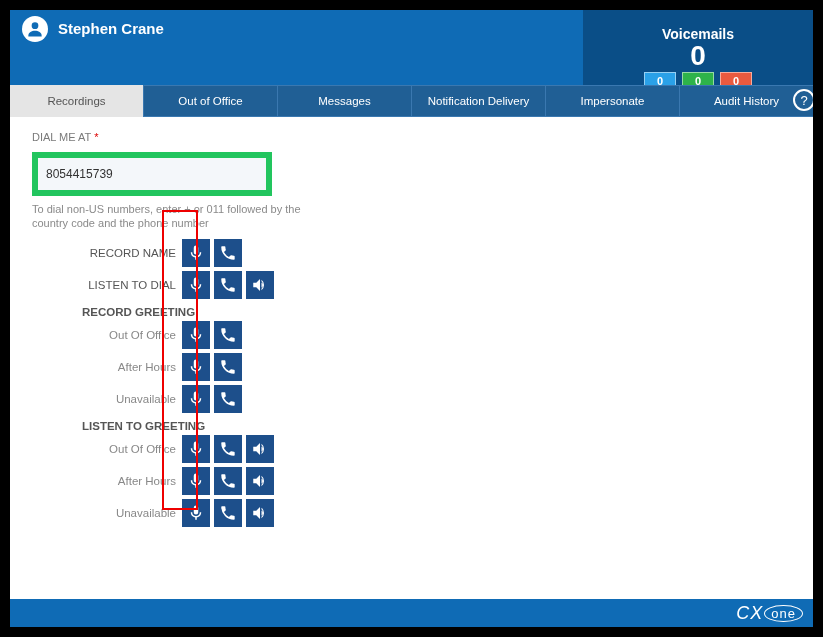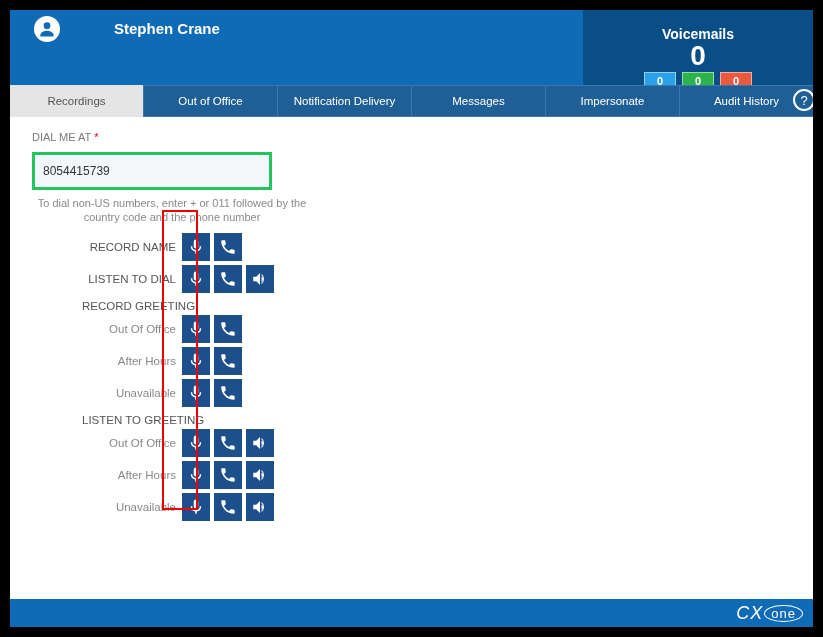--- a/index.html
+++ b/index.html
@@ -1,45 +1,45 @@
 <!DOCTYPE html>
 <html><head>
 <meta charset="utf-8">
 <style>
   * { box-sizing: border-box; margin: 0; padding: 0; }
   body { font-family: Arial, sans-serif; background: #000; padding: 8px; }
   .app { background: #fff; border: 2px solid #000; width: 807px; height: 621px; position: relative; overflow: hidden; }
   .header { background: #0f6bb5; height: 75px; display: flex; position: relative; }
-  .user-area { display: flex; align-items: flex-start; padding: 6px 24px; flex: 1; gap: 44px; }
+  .user-area { display: flex; align-items: flex-start; padding: 6px 12px; flex: 1; }
   .avatar { width: 26px; height: 26px; border-radius: 50%; background: #fff; display: flex; align-items: center; justify-content: center; margin-right: 10px; }
   .avatar svg { width: 20px; height: 20px; }
   .user-name { color: #fff; font-weight: bold; font-size: 15px; margin-top: 4px; }
   .vm-panel { background: #0a4e87; width: 230px; height: 75px; color: #fff; text-align: center; padding: 16px 0; position: relative; }
   .vm-title { font-weight: bold; font-size: 14px; }
   .vm-count { font-size: 28px; font-weight: bold; line-height: 28px; }
   .vm-badges { display: flex; justify-content: center; gap: 6px; margin-top: 2px; }
   .badge { width: 32px; height: 18px; color: #fff; font-size: 11px; font-weight: bold; display: flex; align-items: center; justify-content: center; border: 1px solid rgba(255,255,255,0.5); }
   .badge.blue { background: #2aa1e8; }
   .badge.green { background: #2eb34a; }
   .badge.red { background: #e95a3f; }
   .tabs { background: #205f95; height: 32px; display: flex; position: relative; }
   .tab { flex: 1; color: #fff; font-size: 11.5px; display: flex; align-items: center; justify-content: center; border-left: 1px solid #3a78b0; border-top: 1px solid #3a78b0; border-bottom: 1px solid #3a78b0; cursor: pointer; }
   .tab:last-child { border-right: 1px solid #3a78b0; }
   .tab.active { background: #e5e5e5; color: #555; border: none; }
   .help-circle { position: absolute; right: -2px; top: 4px; width: 22px; height: 22px; border: 2px solid #fff; border-radius: 50%; color: #fff; font-size: 13px; display: flex; align-items: center; justify-content: center; cursor: pointer; }
   .content { padding: 14px 22px; color: #666; font-size: 12px; position: relative; height: calc(100% - 75px - 32px - 28px); }
   .label-line { font-size: 11px; color: #7a7a7a; margin-bottom: 9px; }
   .req { color: #d00; }
-  .input { width: 240px; height: 28px; border: 3px solid #22c55e; padding: 16px 8px; font-size: 12px; color: #333; background: #f4f7fa; margin-bottom: 6px; }
-  .hint { font-size: 11px; color: #8a8a8a; width: 280px; line-height: 14px; margin-bottom: 8px; text-align: center; }
+  .input { width: 240px; height: 28px; border: 6px solid #22c55e; padding: 16px 8px; font-size: 12px; color: #333; background: #f4f7fa; margin-bottom: 6px; }
+  .hint { font-size: 11px; color: #8a8a8a; width: 280px; line-height: 14px; margin-bottom: 8px; }
   .row { display: flex; align-items: center; height: 30px; margin-bottom: 2px; }
   .row-label { width: 150px; text-align: right; padding-right: 6px; font-size: 11.5px; }
   .row-label.bold { font-weight: normal; color: #555; }
   .row-label.sub { color: #888; font-weight: normal; }
-  .section-title { font-weight: normal; color: #555; font-size: 11.5px; margin-top: 6px; margin-bottom: 2px; padding-left: 50px; }
+  .section-title { font-weight: bold; color: #555; font-size: 11.5px; margin-top: 6px; margin-bottom: 2px; padding-left: 50px; }
   .icons { display: flex; gap: 4px; }
   .ibtn { width: 28px; height: 28px; background: #1d4f8b; display: flex; align-items: center; justify-content: center; cursor: pointer; }
   .ibtn svg { width: 18px; height: 18px; fill: #fff; }
   .red-box { position: absolute; border: 2px solid #e00; pointer-events: none; left: 152px; top: 93px; width: 36px; height: 300px; }
   .footer { position: absolute; bottom: 0; left: 0; right: 0; height: 28px; background: #0f6bb5; display: flex; align-items: center; justify-content: flex-end; padding-right: 10px; }
   .logo { color: #fff; font-size: 18px; font-style: italic; letter-spacing: 1px; display: flex; align-items: center; justify-content: center; }
   .logo .thin { font-weight: 300; }
   .logo-oval { border: 1.5px solid #fff; border-radius: 50%; padding: 0 6px; font-size: 13px; margin-left: 1px; font-style: normal; font-weight: normal; }
 </style>
 </head>
@@ -63,22 +63,22 @@
         <div class="badge blue">0</div>
         <div class="badge green">0</div>
         <div class="badge red">0</div>
       </div>
     </div>
   </div>
 
   <div class="tabs">
     <div class="tab active">Recordings</div>
     <div class="tab">Out of Office</div>
+    <div class="tab">Messages</div>
     <div class="tab">Notification Delivery</div>
-    <div class="tab">Messages</div>
     <div class="tab">Impersonate</div>
     <div class="tab">Audit History</div>
     <div class="help-circle">?</div>
   </div>
 
   <div class="content">
     <div class="label-line">
       <span>DIAL ME AT</span>
       <span class="req">*</span>
     </div>

